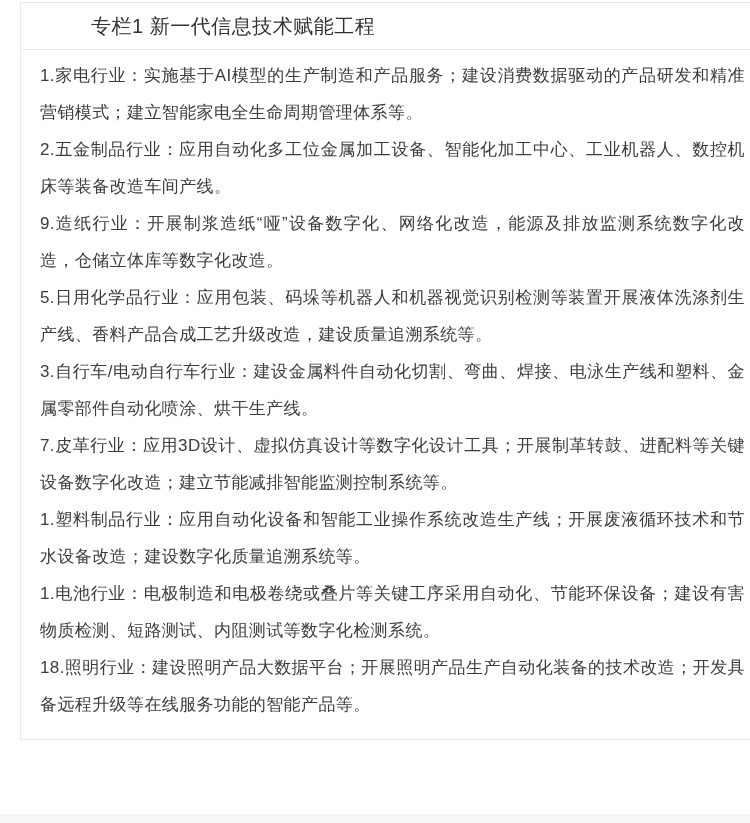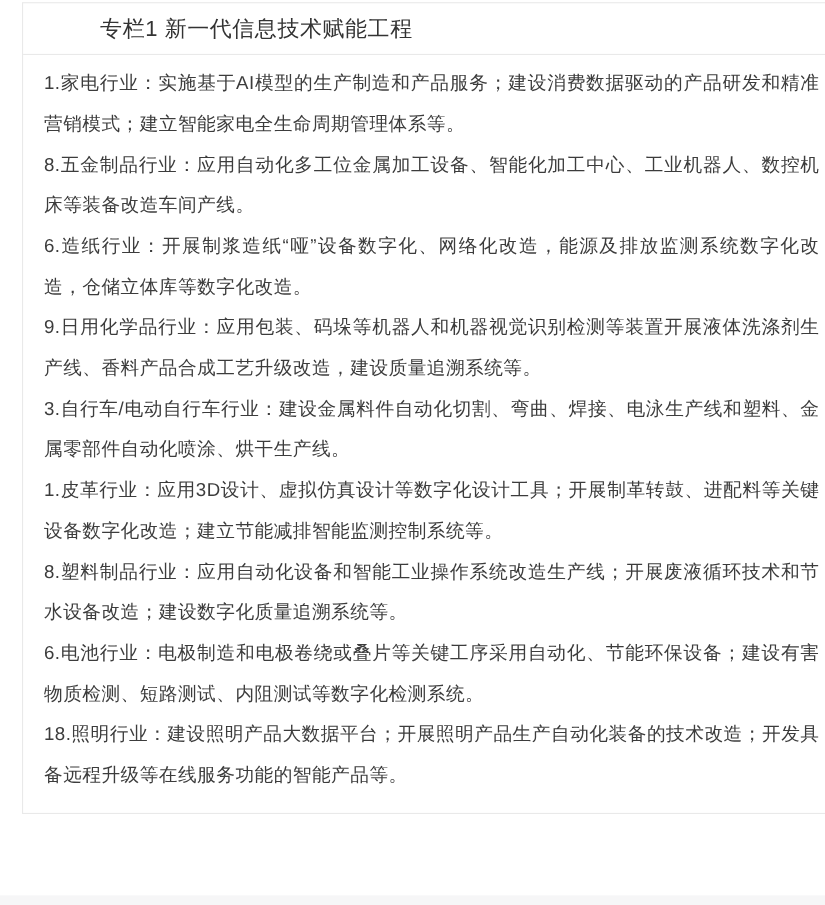--- a/index.html
+++ b/index.html
@@ -70,23 +70,23 @@
 <div class="stage">
   <div class="below-strip"></div>
 
   <div class="panel">
     <div class="panel-header">
       <span class="panel-title">专栏1 新一代信息技术赋能工程</span>
     </div>
 
     <div class="panel-body">
       <p>1.家电行业：实施基于AI模型的生产制造和产品服务；建设消费数据驱动的产品研发和精准营销模式；建立智能家电全生命周期管理体系等。</p>
-      <p>8.五金制品行业：应用自动化多工位金属加工设备、智能化加工中心、工业机器人、数控机床等装备改造车间产线。</p>
-      <p>6.造纸行业：开展制浆造纸“哑”设备数字化、网络化改造，能源及排放监测系统数字化改造，仓储立体库等数字化改造。</p>
-      <p>9.日用化学品行业：应用包装、码垛等机器人和机器视觉识别检测等装置开展液体洗涤剂生产线、香料产品合成工艺升级改造，建设质量追溯系统等。</p>
+      <p>2.五金制品行业：应用自动化多工位金属加工设备、智能化加工中心、工业机器人、数控机床等装备改造车间产线。</p>
+      <p>9.造纸行业：开展制浆造纸“哑”设备数字化、网络化改造，能源及排放监测系统数字化改造，仓储立体库等数字化改造。</p>
+      <p>5.日用化学品行业：应用包装、码垛等机器人和机器视觉识别检测等装置开展液体洗涤剂生产线、香料产品合成工艺升级改造，建设质量追溯系统等。</p>
       <p>3.自行车/电动自行车行业：建设金属料件自动化切割、弯曲、焊接、电泳生产线和塑料、金属零部件自动化喷涂、烘干生产线。</p>
-      <p>1.皮革行业：应用3D设计、虚拟仿真设计等数字化设计工具；开展制革转鼓、进配料等关键设备数字化改造；建立节能减排智能监测控制系统等。</p>
-      <p>8.塑料制品行业：应用自动化设备和智能工业操作系统改造生产线；开展废液循环技术和节水设备改造；建设数字化质量追溯系统等。</p>
-      <p>6.电池行业：电极制造和电极卷绕或叠片等关键工序采用自动化、节能环保设备；建设有害物质检测、短路测试、内阻测试等数字化检测系统。</p>
+      <p>7.皮革行业：应用3D设计、虚拟仿真设计等数字化设计工具；开展制革转鼓、进配料等关键设备数字化改造；建立节能减排智能监测控制系统等。</p>
+      <p>1.塑料制品行业：应用自动化设备和智能工业操作系统改造生产线；开展废液循环技术和节水设备改造；建设数字化质量追溯系统等。</p>
+      <p>1.电池行业：电极制造和电极卷绕或叠片等关键工序采用自动化、节能环保设备；建设有害物质检测、短路测试、内阻测试等数字化检测系统。</p>
       <p>18.照明行业：建设照明产品大数据平台；开展照明产品生产自动化装备的技术改造；开发具备远程升级等在线服务功能的智能产品等。</p>
     </div>
   </div>
 </div>
 
 </body></html>

